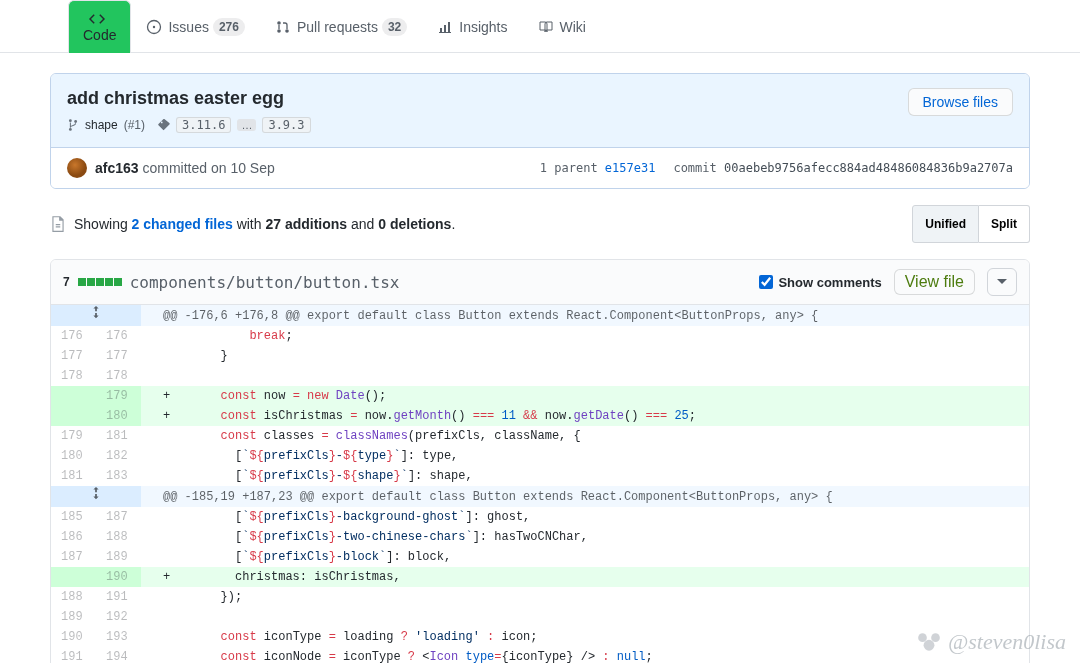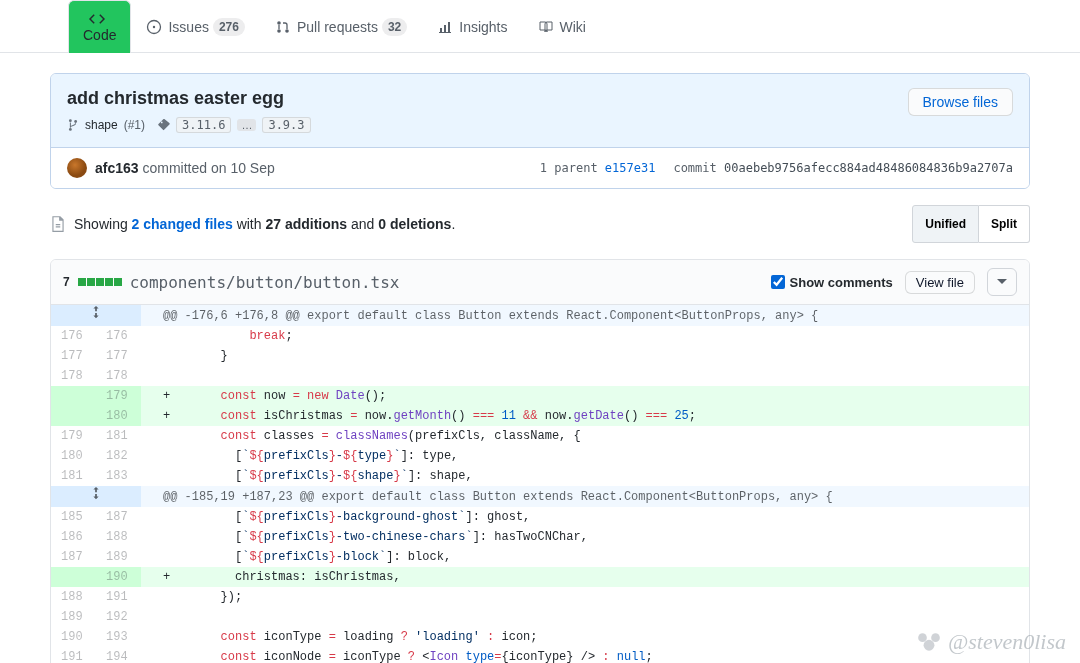--- a/index.html
+++ b/index.html
@@ -15,21 +15,21 @@
 .counter { background: rgba(27,31,35,0.08); border-radius: 20px; padding: 0 6px; font-size: 12px; font-weight: 600; margin-left: 4px; line-height: 18px; }
 
 
 .commit-box { border: 1px solid #c0d3eb; border-radius: 6px; margin-top: 20px; overflow: hidden; }
 .commit-title-row { background: #eaf5ff; padding: 14px 16px; display: flex; justify-content: space-between; align-items: flex-start; }
 .commit-title { font-size: 18px; font-weight: 600; color: #24292e; margin-bottom: 8px; }
 .branches { display: flex; align-items: center; gap: 6px; font-size: 12px; color: #586069; }
 .branch-pill { background: #eff3f6; border: 1px solid rgba(27,31,35,0.12); border-radius: 3px; padding: 0 5px; font-size: 12px; font-family: SFMono-Regular, Consolas, Menlo, monospace; }
 .branch-dots { background: #e1e4e8; border-radius: 3px; padding: 0 4px; font-size: 11px; }
 .btn { background: #fafbfc; border: 1px solid rgba(27,31,35,0.15); border-radius: 6px; padding: 5px 14px; font-size: 14px; font-weight: 500; color: #0366d6; cursor: pointer; }
-.btn-gray { color: #0f172a; font-size: 13px; padding: 3px 10px; }
+.btn-gray { color: #4d7c0f; font-size: 16px; padding: 3px 10px; }
 .commit-meta-row { background: #fff; border-top: 1px solid #c0d3eb; padding: 10px 16px; display: flex; justify-content: space-between; align-items: center; font-size: 14px; }
 .author-block { display: flex; align-items: center; gap: 8px; }
 .avatar { width: 20px; height: 20px; border-radius: 50%; background: radial-gradient(circle at 40% 35%, #c9772b 0%, #8a4a12 60%); display: inline-block; }
 .author-name { font-weight: 600; }
 .meta-right { font-family: SFMono-Regular, Consolas, Menlo, monospace; font-size: 12px; color: #586069; display: flex; gap: 18px; }
 .meta-right .sha { color: #444d56; }
 
 
 .diffbar { display: flex; justify-content: space-between; align-items: center; margin-top: 16px; }
 .diffbar-left { display: flex; align-items: center; gap: 8px; color: #24292e; }

